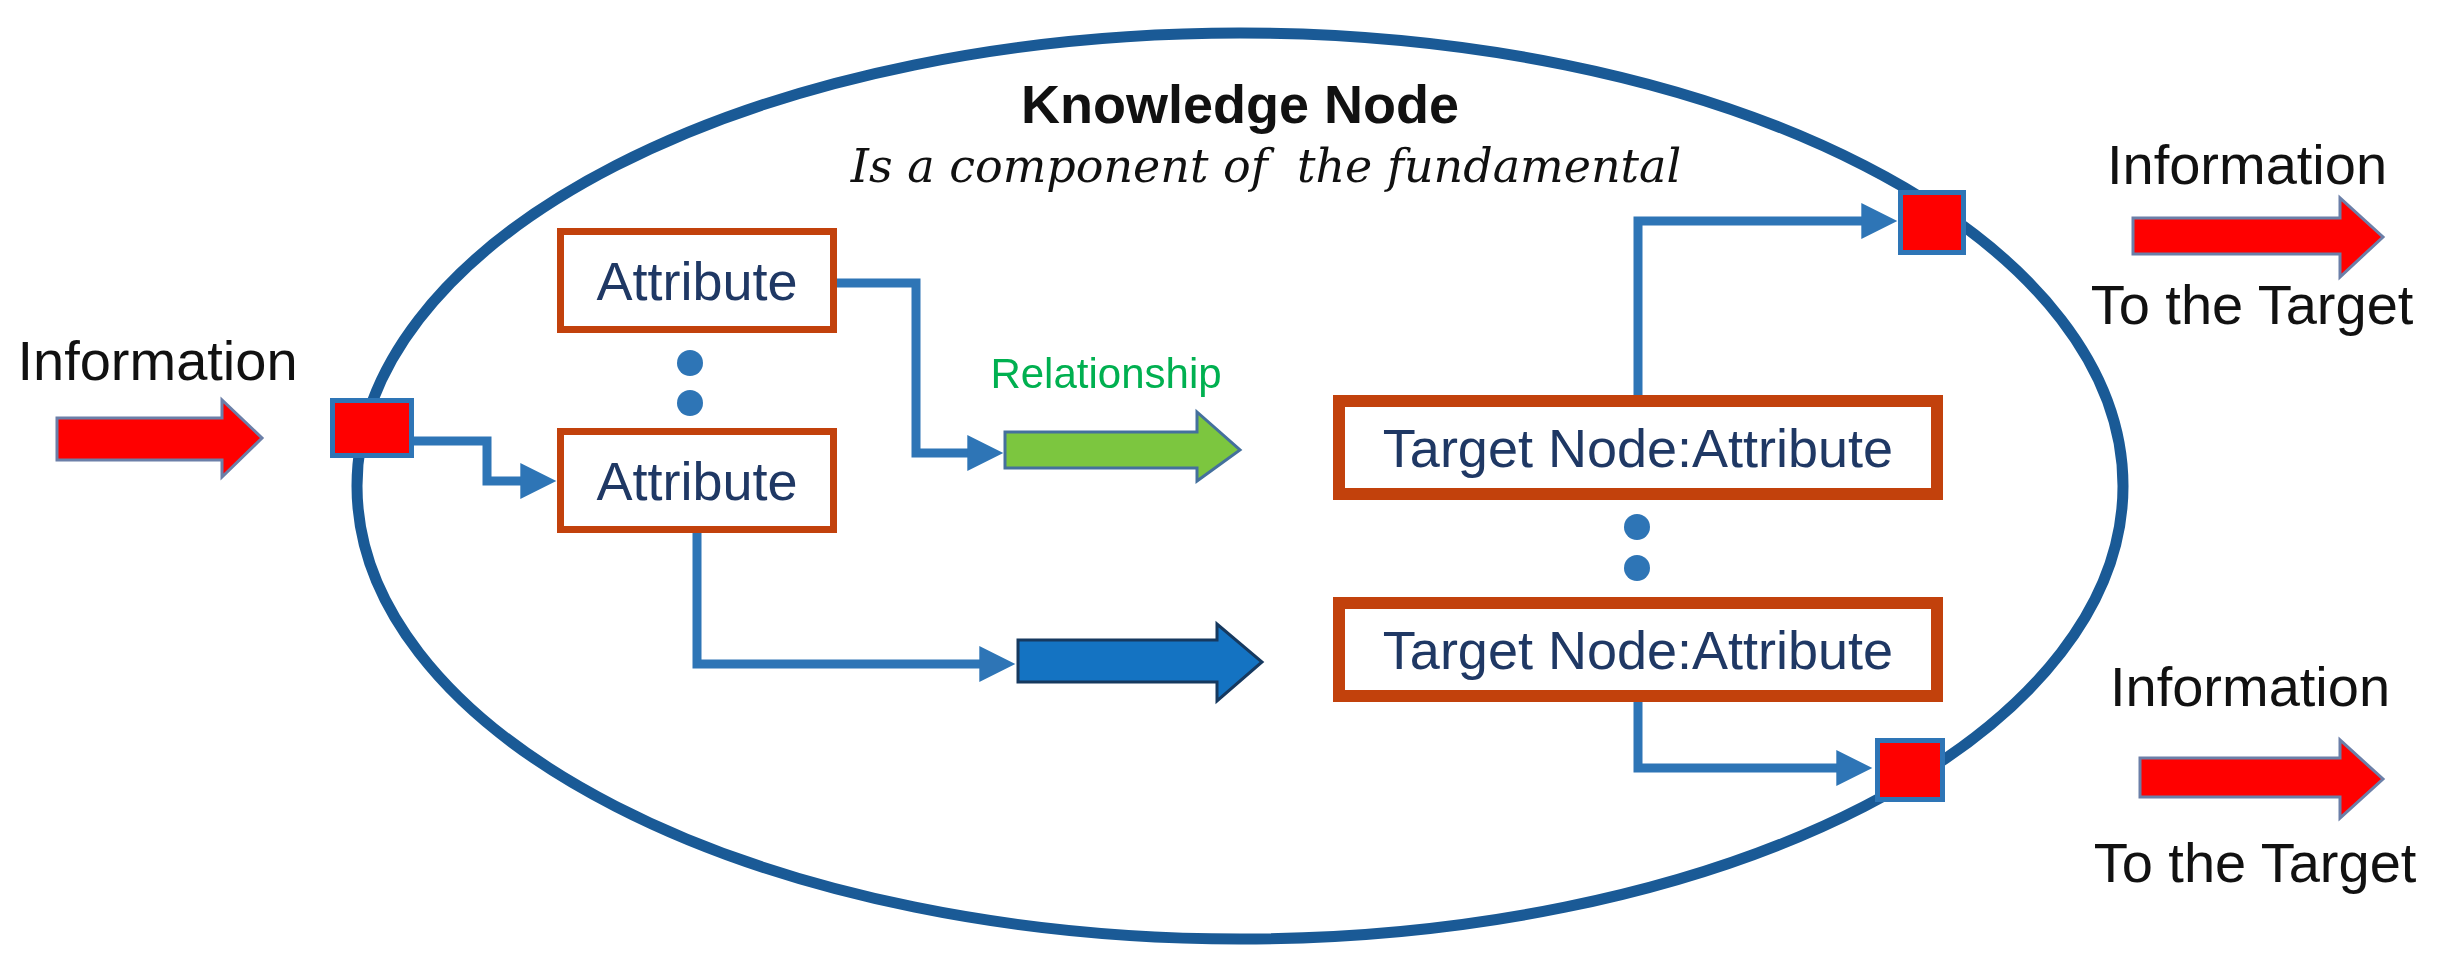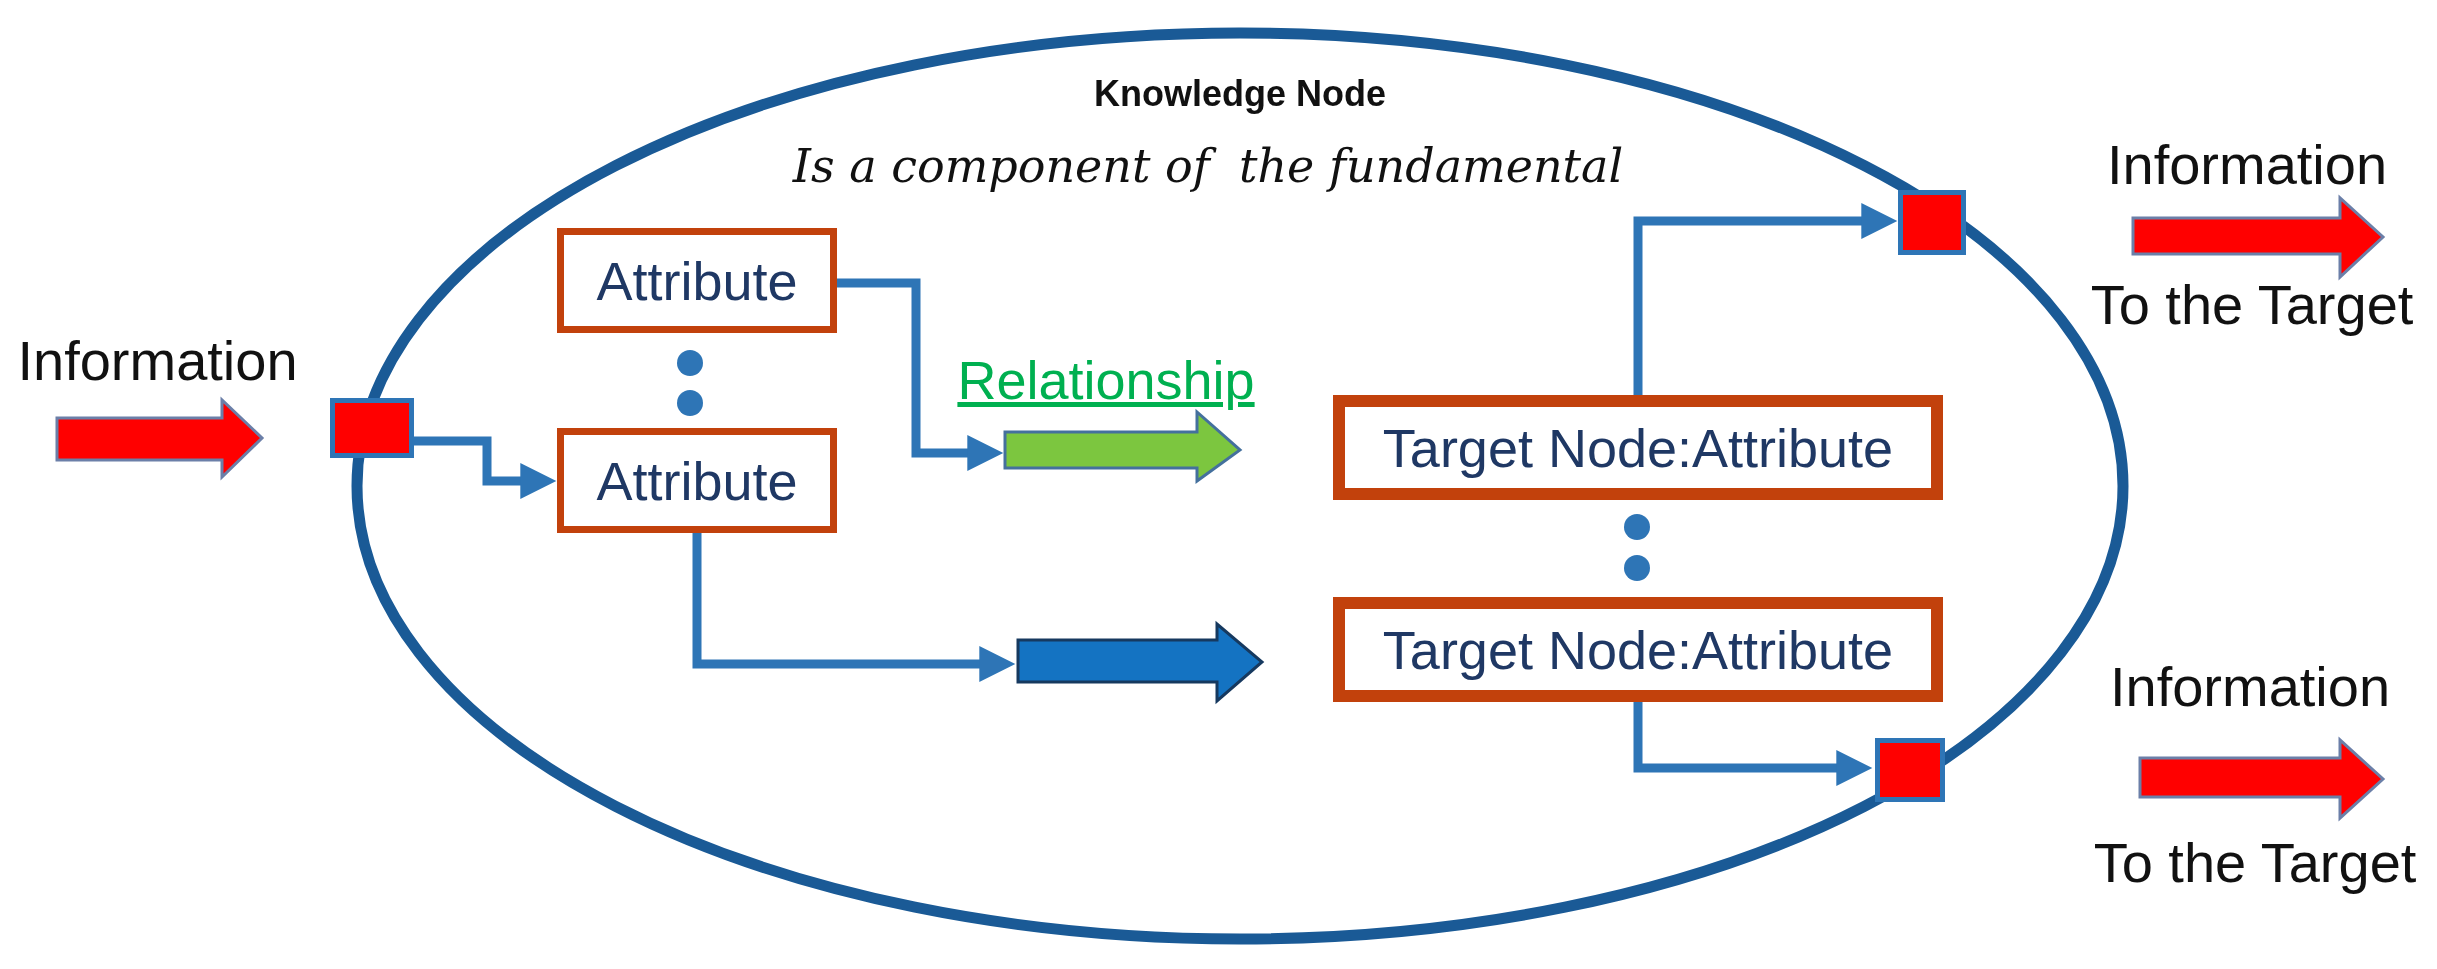--- a/index.html
+++ b/index.html
@@ -3,23 +3,23 @@
 <meta charset="utf-8">
 <style>
   html,body{margin:0;padding:0;background:#ffffff;}
   #canvas{
     position:relative;width:2437px;height:969px;background:#ffffff;overflow:hidden;
     font-family:"Liberation Sans",sans-serif;
   }
   #diagram-svg{position:absolute;left:0;top:0;}
   .label{position:absolute;color:#111111;line-height:1.12;text-align:center;white-space:pre;}
   .side-label{font-size:56px;}
-  .title{font-size:36px;font-weight:bold;}
+  .title{font-size:54px;font-weight:bold;}
   .subtitle{font-size:46px;font-style:italic;font-family:"DejaVu Serif",serif;}
-  .arrow-label{font-size:54px;color:#1F3864;text-decoration:underline;}
+  .arrow-label{font-size:42px;color:#1F3864;}
   .arrow-label.green{color:#00B050;}
   .node-box{
     position:absolute;box-sizing:border-box;background:#ffffff;
     border:7px solid #c2410c;color:#1F3864;font-size:54px;
     display:flex;align-items:center;justify-content:center;white-space:pre;
   }
   .target-box{border-width:12px;}
   .red-square{
     position:absolute;box-sizing:border-box;background:#FF0000;border:5px solid #2E75B6;
   }
@@ -59,21 +59,21 @@
     <path d="M1005,432 H1197 V412 L1240,450 L1197,481 V468 H1005 Z" fill="#7CC63F" stroke="#44709D" stroke-width="3"></path>
 
     <path d="M1018,640 H1217 V624 L1262,662 L1217,701 V682 H1018 Z" fill="#1473C2" stroke="#16395F" stroke-width="3"></path>
 
     <path d="M2133,218 H2340 V198 L2383,237 L2340,277 V254 H2133 Z" fill="#FF0000" stroke="#6B7FA8" stroke-width="3"></path>
 
     <path d="M2140,758 H2340 V740 L2383,779 L2340,818 V797 H2140 Z" fill="#FF0000" stroke="#6B7FA8" stroke-width="3"></path>
   </svg>
 
   <div class="label title" style="left:840px;top:74px;width:800px;">Knowledge Node</div>
-  <div class="label subtitle" style="left:708px;top:141px;width:1000px;">Is a component of  the fundamental</div>
+  <div class="label subtitle" style="left:766px;top:141px;width:1000px;">Is a component of  the fundamental</div>
 
   <div class="label side-label" style="left:5px;top:330px;width:305px;">Information</div>
 
   <div class="node-box" style="left:557px;top:228px;width:280px;height:105px;">Attribute</div>
   <div class="node-box" style="left:557px;top:428px;width:280px;height:105px;">Attribute</div>
 
   <div class="label arrow-label green" style="left:956px;top:350px;width:300px;">Relationship</div>
 
   <div class="node-box target-box" style="left:1333px;top:395px;width:610px;height:105px;">Target Node:Attribute</div>
   <div class="node-box target-box" style="left:1333px;top:597px;width:610px;height:105px;">Target Node:Attribute</div>

